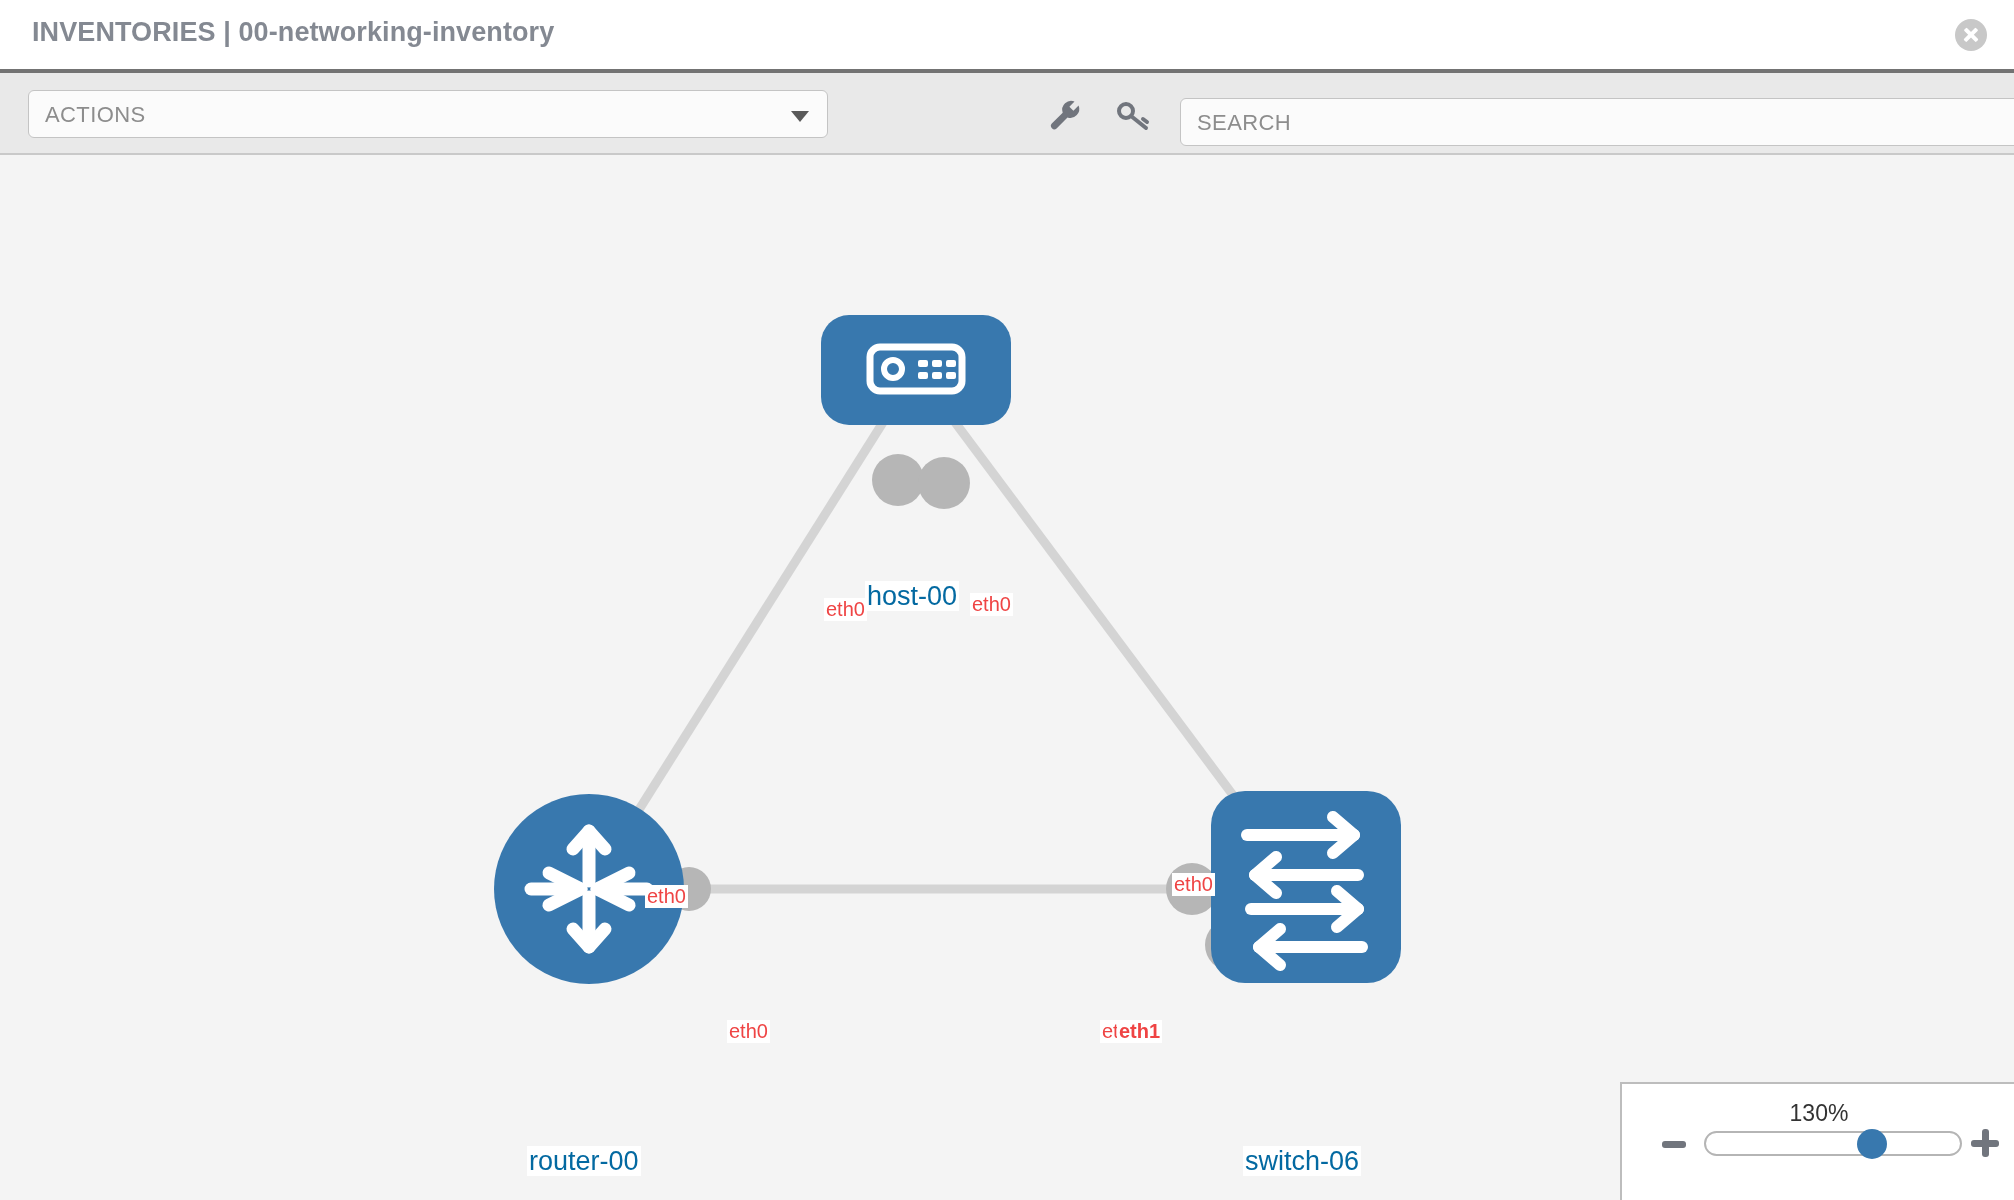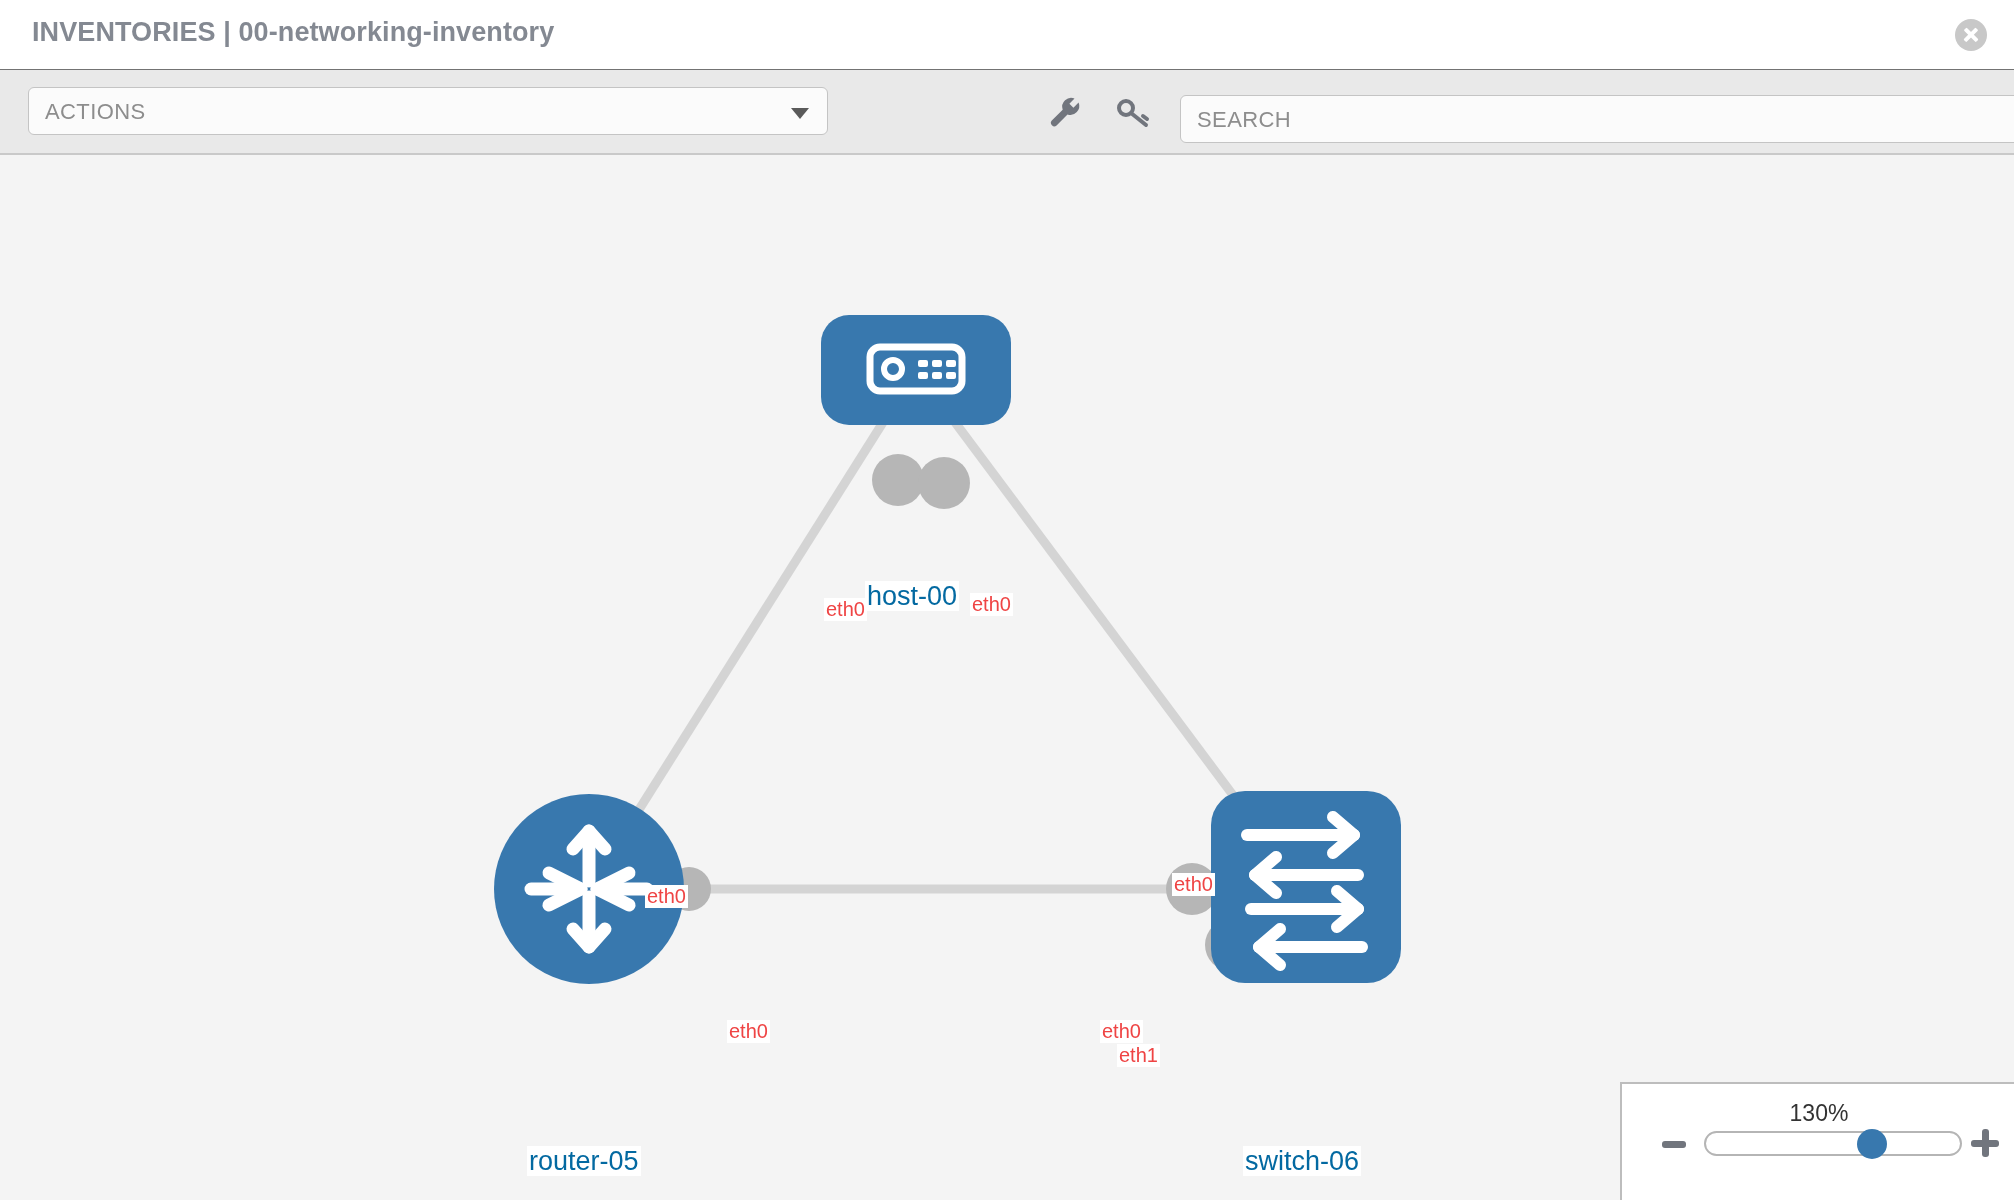--- a/index.html
+++ b/index.html
@@ -60,21 +60,21 @@
   .close-btn .x-bar.a { transform: translate(-50%,-50%) rotate(45deg); }
   .close-btn .x-bar.b { transform: translate(-50%,-50%) rotate(-45deg); }
 
   
   .toolbar {
     position: absolute;
     left: 0; top: 69px;
     width: 2014px;
     height: 86px;
     background: #e9e9e9;
-    border-top: 1px solid #737373;
+    border-top: 4px solid #737373;
     border-bottom: 2px solid #c9c9c9;
     box-sizing: border-box;
   }
 
   .field {
     position: absolute;
     height: 48px;
     background: #fbfbfb;
     border: 1px solid #c4c4c4;
     border-radius: 6px;
@@ -320,24 +320,24 @@
         </g>
       </g>
     </svg>
 
     <div class="port-label" style="left:824px; top:443px;">eth0</div>
     <div class="port-label" style="left:970px; top:438px;">eth0</div>
     <div class="port-label" style="left:645px; top:730px;">eth0</div>
     <div class="port-label" style="left:1172px; top:718px;">eth0</div>
     <div class="port-label" style="left:727px; top:865px;">eth0</div>
     <div class="port-label" style="left:1100px; top:865px;">eth0</div>
-    <div class="port-label" style="left:1117px; top:889px;">eth1</div>
+    <div class="port-label" style="left:1117px; top:865px;font-weight:bold;">eth1</div>
 
     <div class="node-label" style="left:865px; top:426px;">host-00</div>
-    <div class="node-label" style="left:527px; top:991px;">router-05</div>
+    <div class="node-label" style="left:527px; top:991px;">router-00</div>
     <div class="node-label" style="left:1243px; top:991px;">switch-06</div>
 
   </div>
 
   <div class="zoom-panel">
     <div class="zoom-level">130%</div>
     <div class="zoom-minus"></div>
     <div class="zoom-track"></div>
     <div class="zoom-thumb" id="zoom-thumb" style="left: 234.76px;"></div>
     <div class="zoom-plus"></div>

